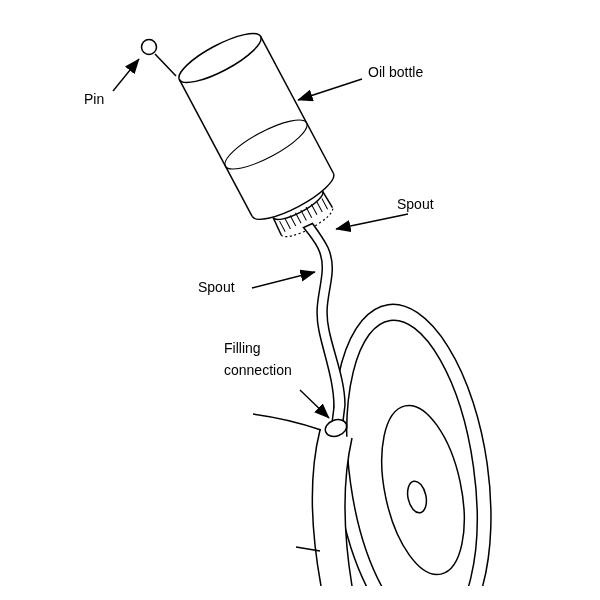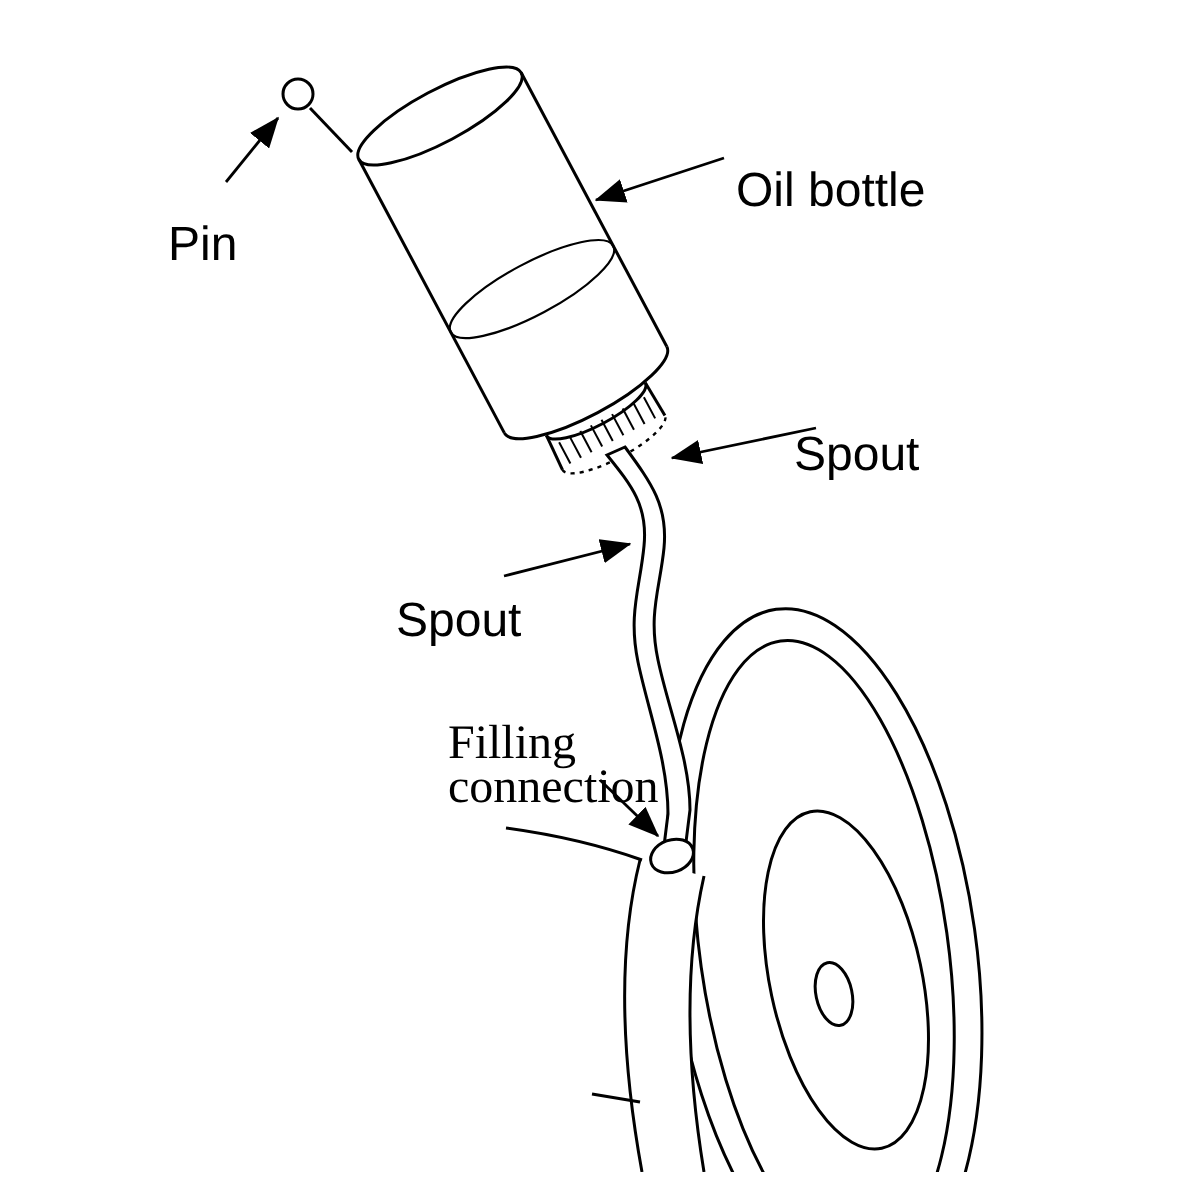--- a/index.html
+++ b/index.html
@@ -7,27 +7,26 @@
     position: relative;
     width: 600px;
     height: 600px;
     background: #ffffff;
     font-family: "Liberation Sans", sans-serif;
     overflow: hidden;
   }
   .figure svg { position: absolute; left: 0; top: 0; }
   .label {
     position: absolute;
-    font-size: 24px;
+    font-size: 14px;
     line-height: 22px;
     color: #000000;
     white-space: nowrap;
-    margin-top: 24px;
   }
-  .label.multiline { white-space: pre-line; font-family: Liberation Serif, serif; }
+  .label.multiline { white-space: pre-line; }
 </style>
 </head>
 <body>
 
 <div class="figure">
 
   <svg width="600" height="600" viewBox="0 0 600 600">
     <defs>
       <marker id="ah" viewBox="0 0 10 8" refX="9.5" refY="4" markerWidth="11" markerHeight="8.8" orient="auto">
         <path d="M0 0 L10 4 L0 8 Z" fill="#000000"></path>

